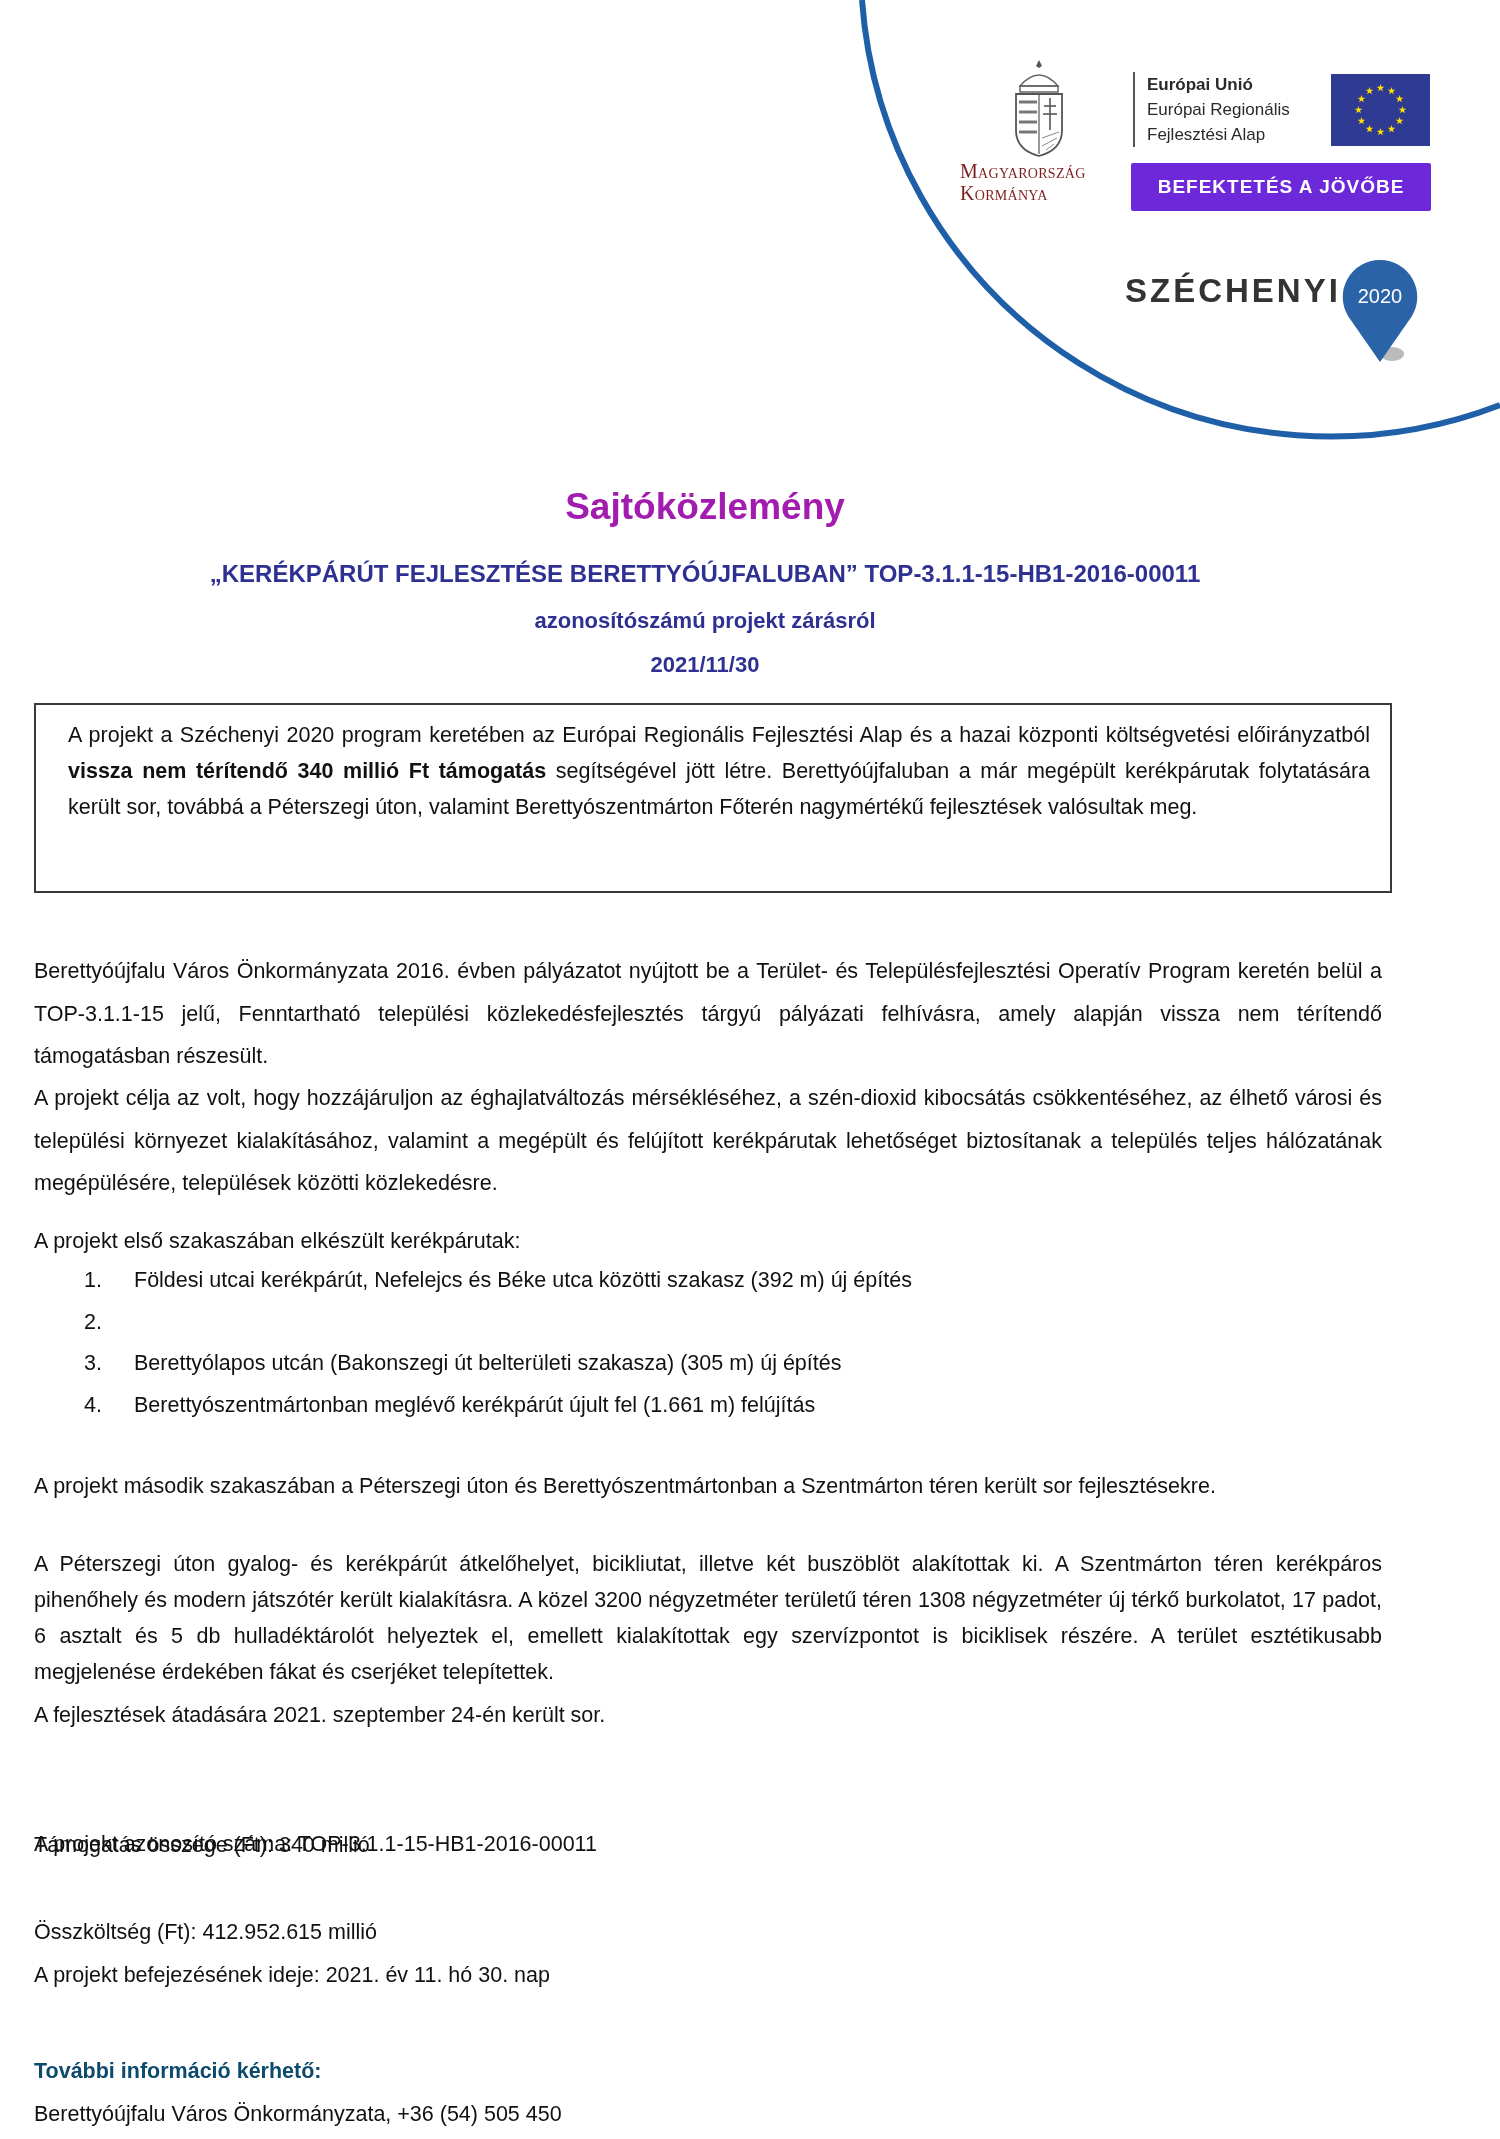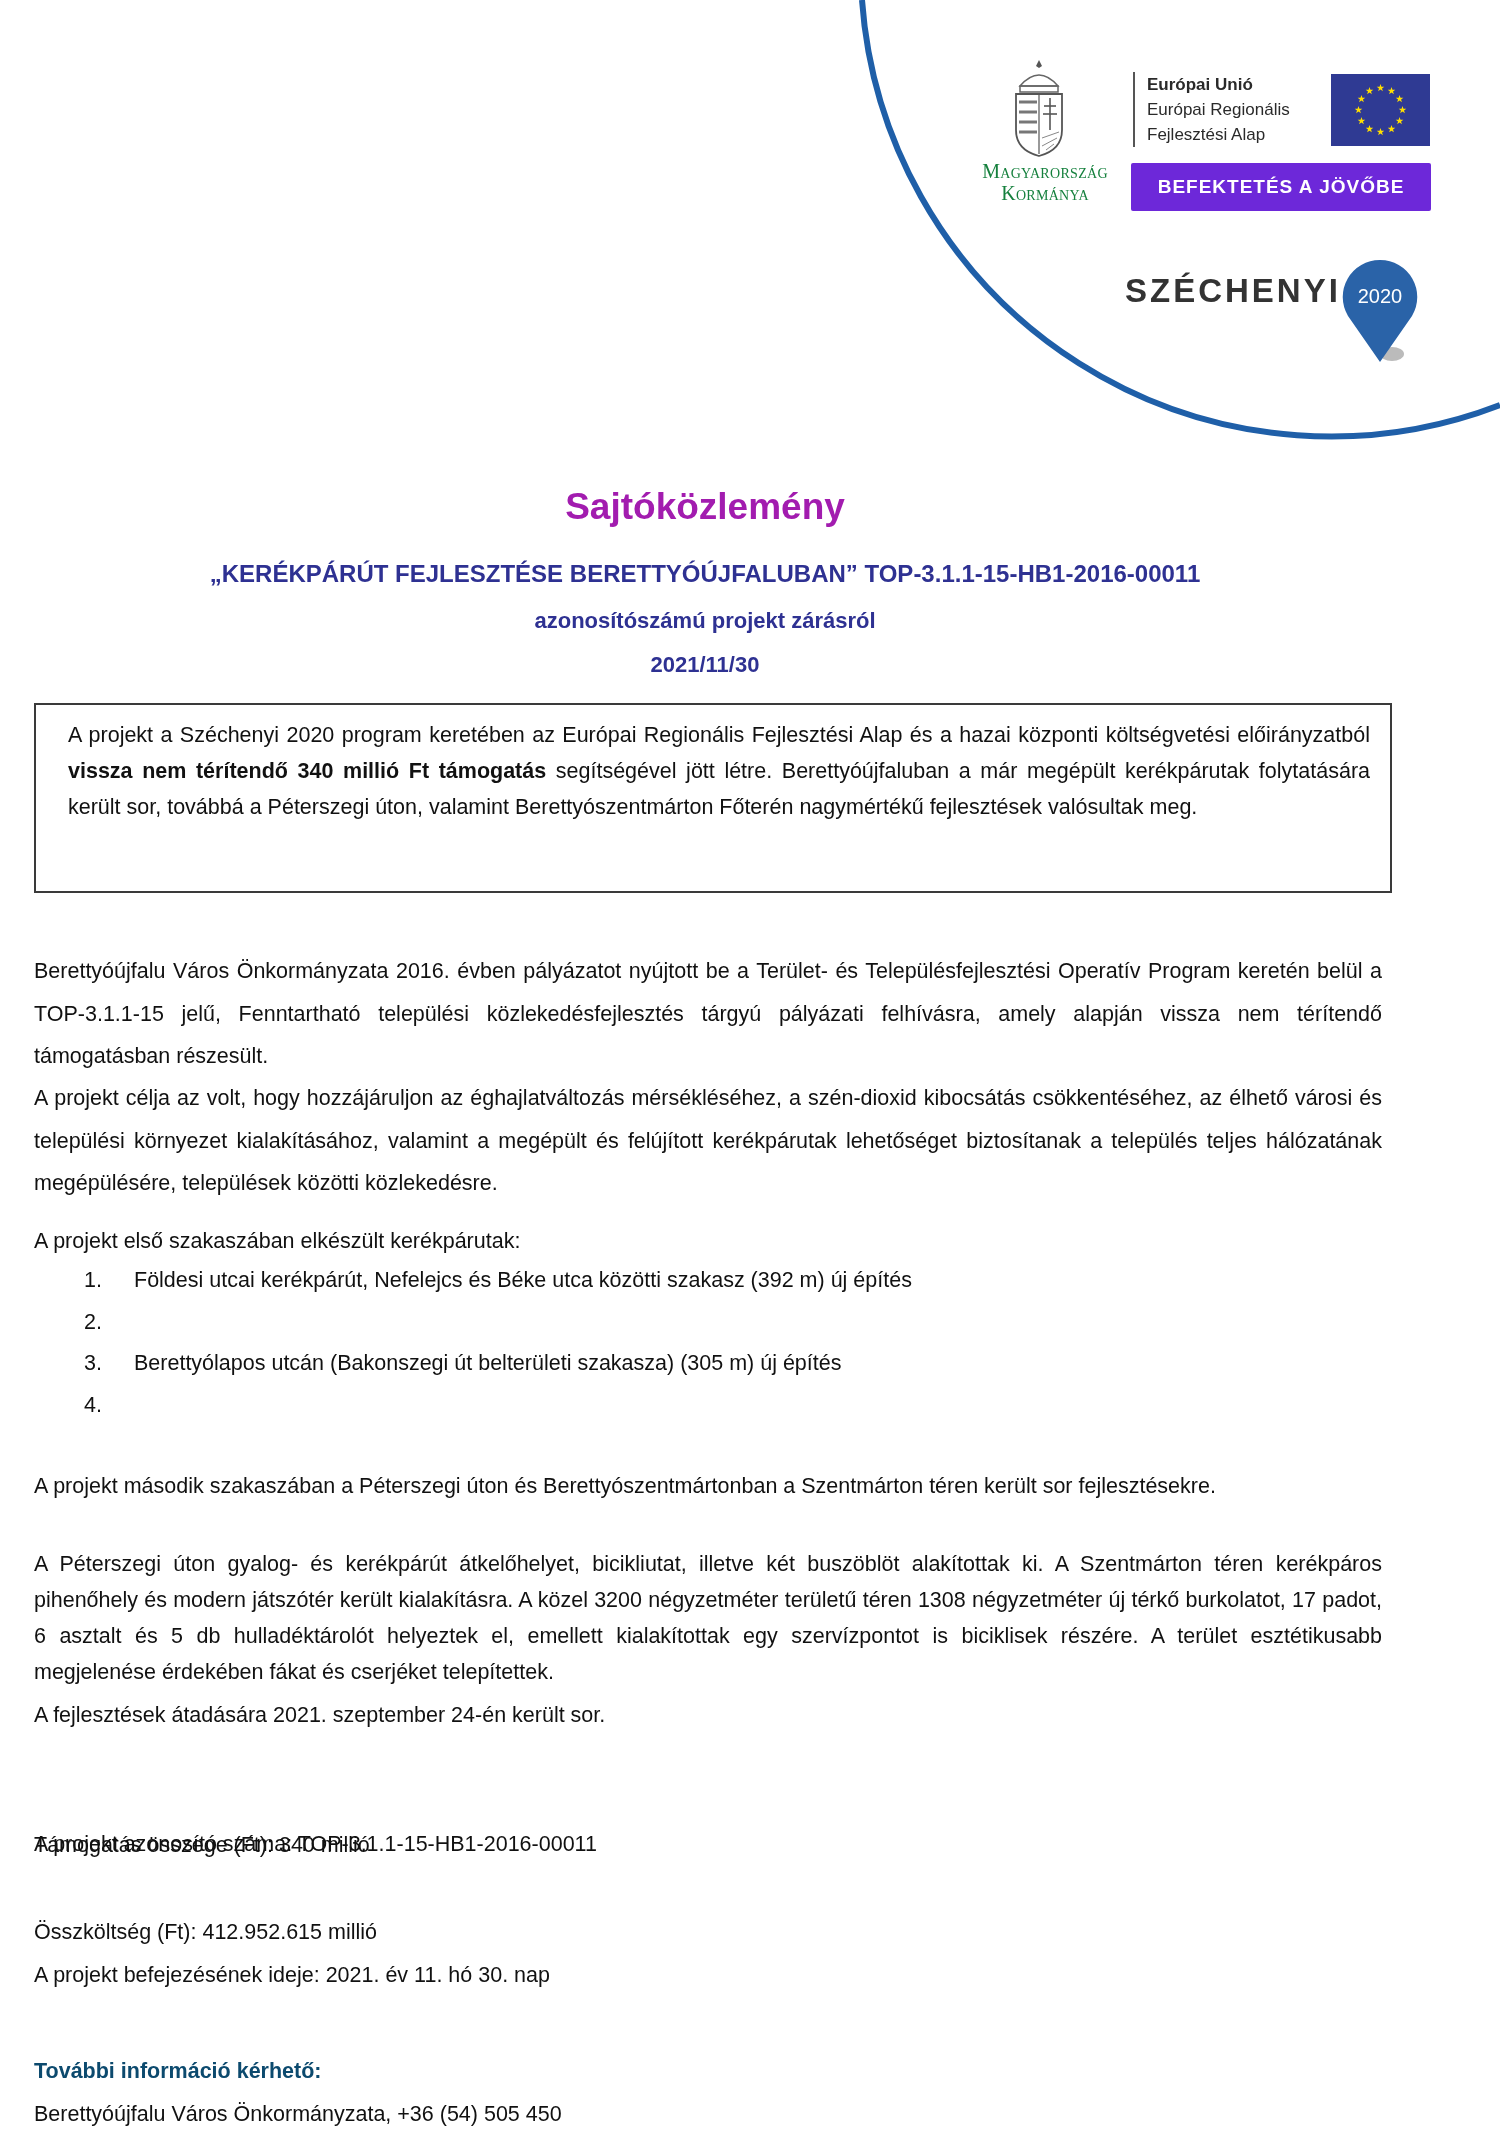--- a/index.html
+++ b/index.html
@@ -1,21 +1,21 @@
 <!DOCTYPE html>
 <html><head>
 <meta charset="utf-8">
 <style>
   html, body { margin: 0; padding: 0; background: #ffffff; }
   body { width: 1500px; height: 2139px; position: relative; overflow: hidden;
          font-family: "Liberation Sans", sans-serif; color: #111; }
   #arc { position: absolute; left: 0; top: 0; width: 1500px; height: 480px; }
   .gov-crest { position: absolute; left: 1010px; top: 58px; width: 58px; height: 100px; }
-  .gov-name { position: absolute; left: 960px; top: 160px; width: 170px; text-align: center;
-              font-family: "Liberation Serif", serif; color: #15803d; font-size: 20px; line-height: 22px;
+  .gov-name { position: absolute; left: 960px; top: 160px; width: 170px; text-align: left;
+              font-family: "Liberation Serif", serif; color: #7f1d1d; font-size: 20px; line-height: 22px;
               font-variant: small-caps; letter-spacing: 0.3px; }
   .eu-divider { position: absolute; left: 1133px; top: 72px; width: 2px; height: 75px; background: #555; }
   .eu-text { position: absolute; left: 1147px; top: 72px; font-size: 17px; line-height: 25px; color: #2a2a2a; }
   .eu-text .bold { font-weight: bold; }
   .eu-flag { position: absolute; left: 1331px; top: 74px; width: 99px; height: 72px; background: #2f3a93; }
   .befektetes { position: absolute; left: 1131px; top: 163px; width: 300px; height: 48px;
                 background: #6d28d9; color: #ffffff; font-weight: bold; font-size: 19px; letter-spacing: 1px;
                 display: flex; align-items: center; justify-content: center; border-radius: 2px; }
   .szechenyi { position: absolute; left: 1125px; top: 272px; font-size: 33px; font-weight: bold;
                color: #333; letter-spacing: 3px; }
@@ -122,20 +122,21 @@
     </li>
   <li>
       <span class="num">2.</span>
     </li>
   <li>
       <span class="num">3.</span>
       <span>Berettyólapos utcán (Bakonszegi út belterületi szakasza) (305 m) új építés</span>
     </li>
   <li>
       <span class="num">4.</span>
+      <span>Berettyószentmártonban meglévő kerékpárút újult fel (1.661 m) felújítás</span>
     </li>
 </ul>
 
 <p class="para p-lh36" style="top:1468px;">A projekt második szakaszában a Péterszegi úton és Berettyószentmártonban a Szentmárton téren került sor fejlesztésekre.</p>
 <p class="para p-lh36" style="top:1546px;">A Péterszegi úton gyalog- és kerékpárút átkelőhelyet, bicikliutat, illetve két buszöblöt alakítottak ki. A Szentmárton téren kerékpáros pihenőhely és modern játszótér került kialakításra. A közel 3200 négyzetméter területű téren 1308 négyzetméter új térkő burkolatot, 17 padot, 6 asztalt és 5 db hulladéktárolót helyeztek el, emellett kialakítottak egy szervízpontot is biciklisek részére. A terület esztétikusabb megjelenése érdekében fákat és cserjéket telepítettek.</p>
 <p class="para p-lh36" style="top:1697px;">A fejlesztések átadására 2021. szeptember 24-én került sor.</p>
 
 <p class="info-line" style="top:1832px;">A projekt azonosító száma: TOP-3.1.1-15-HB1-2016-00011</p>
 <p class="info-line" style="top:1833px;">Támogatás összege (Ft): 340 millió</p>
 <p class="info-line" style="top:1920px;">Összköltség (Ft): 412.952.615 millió</p>

